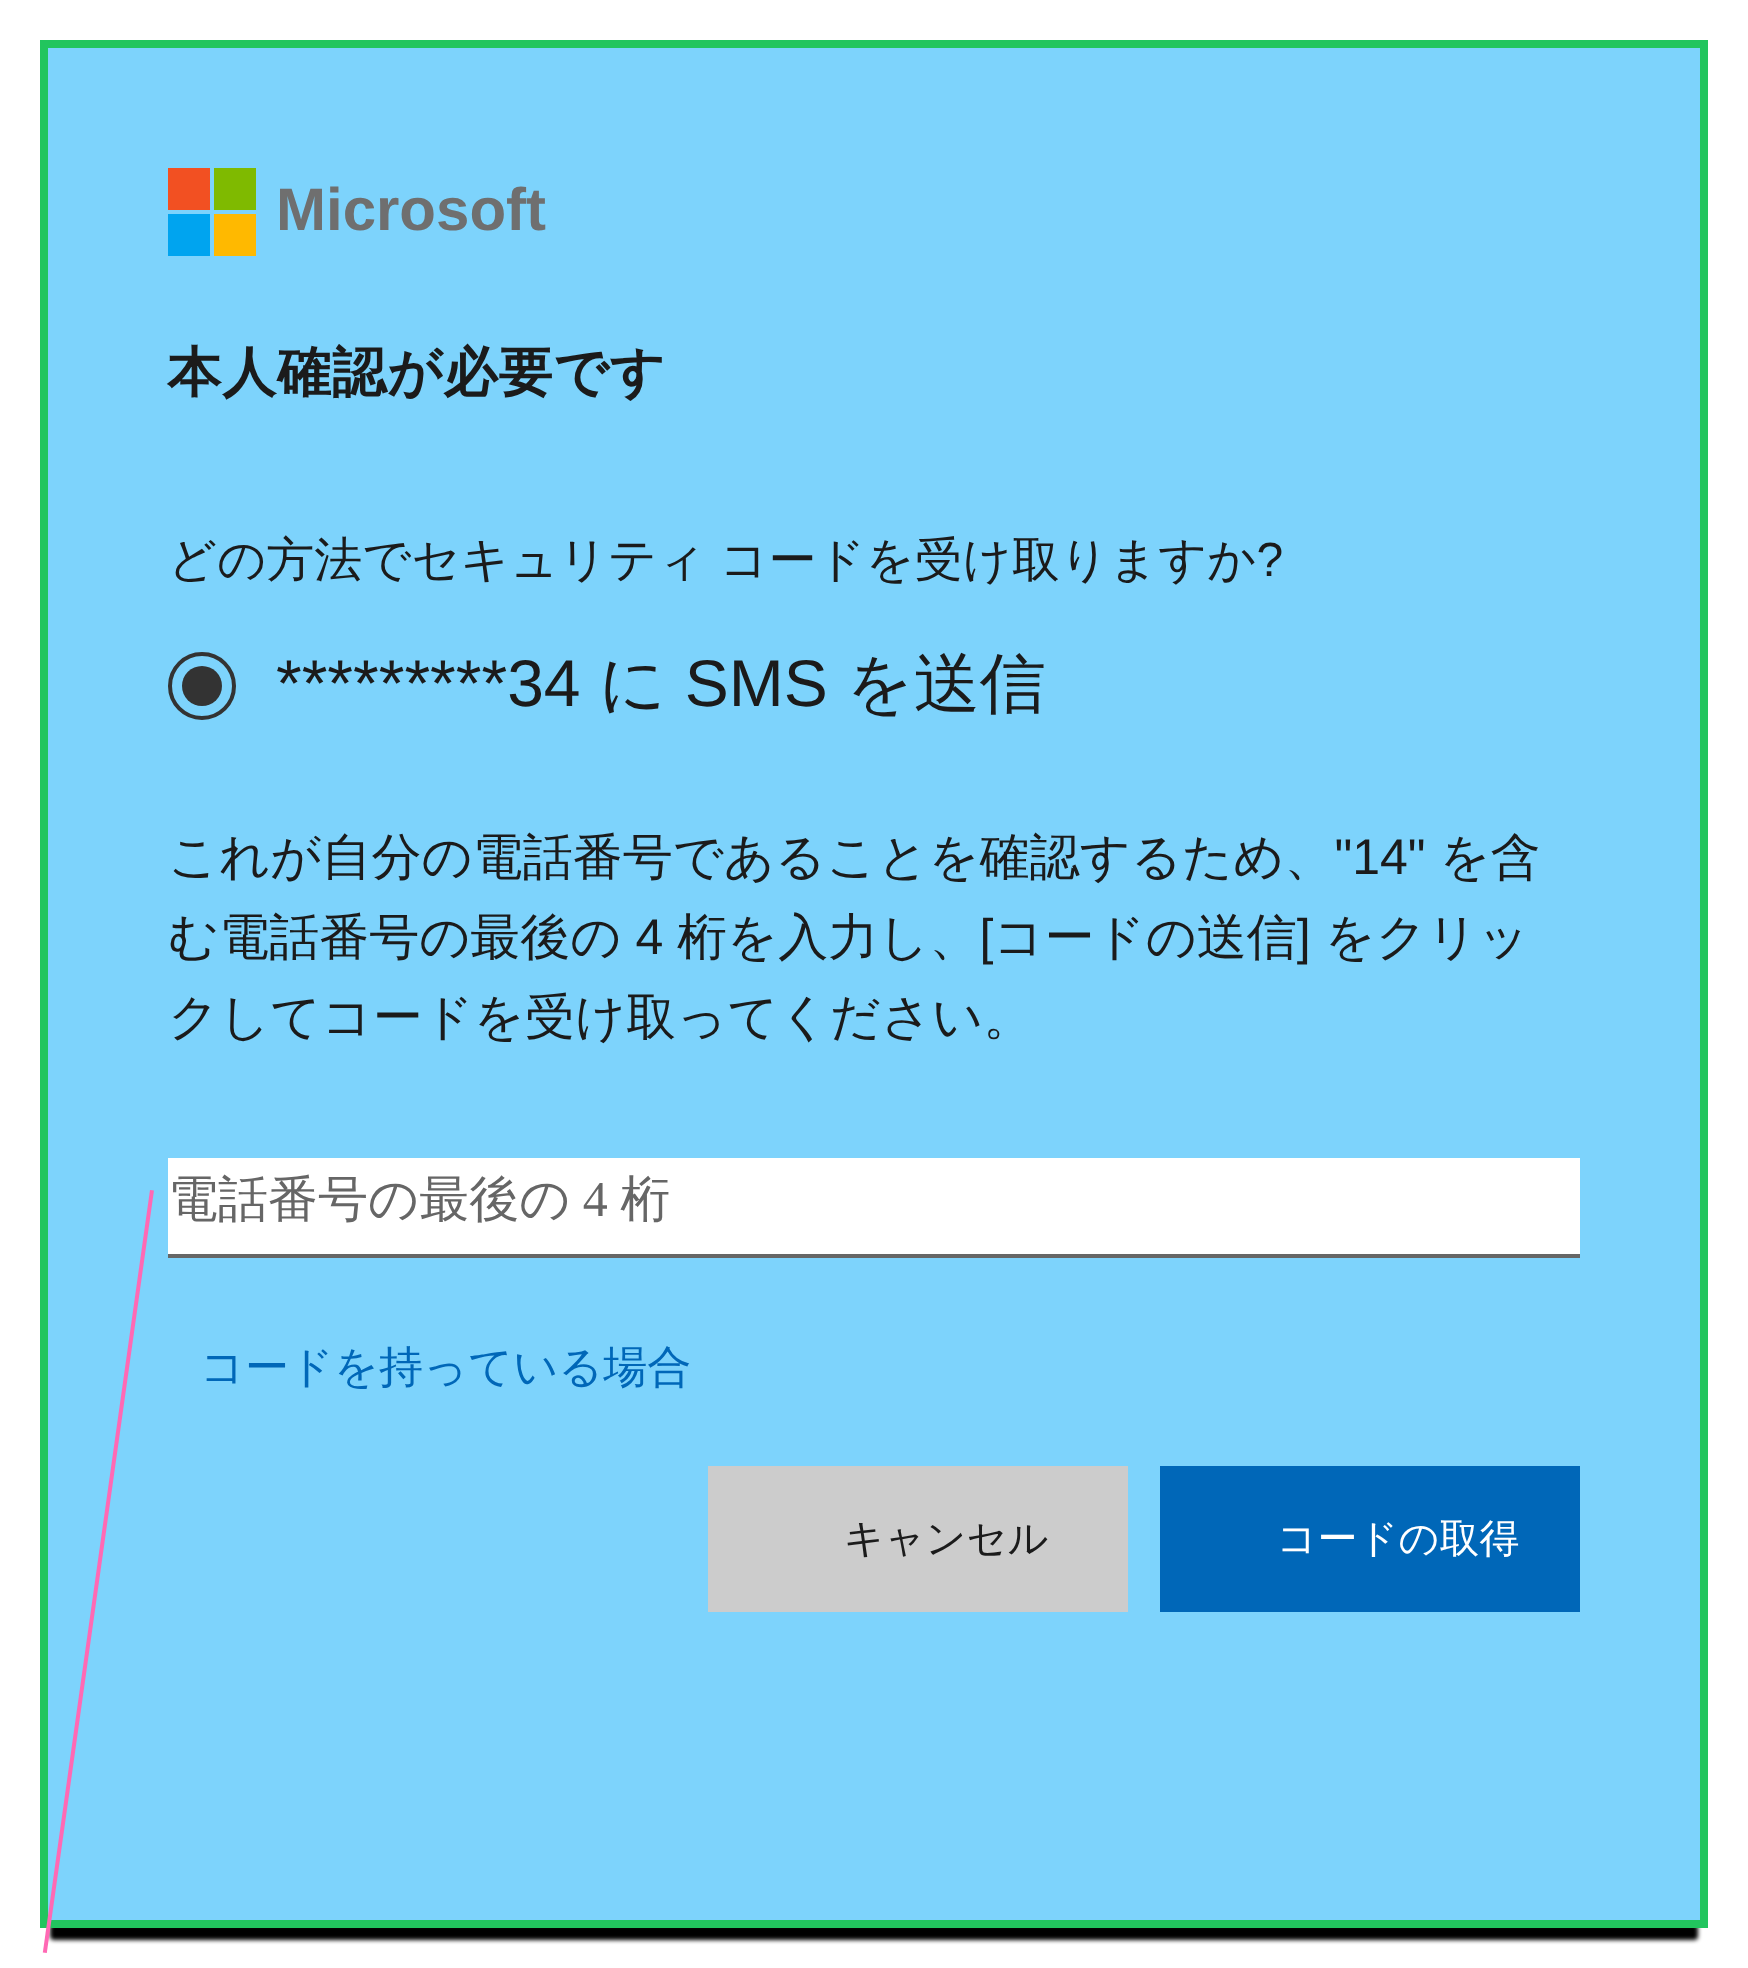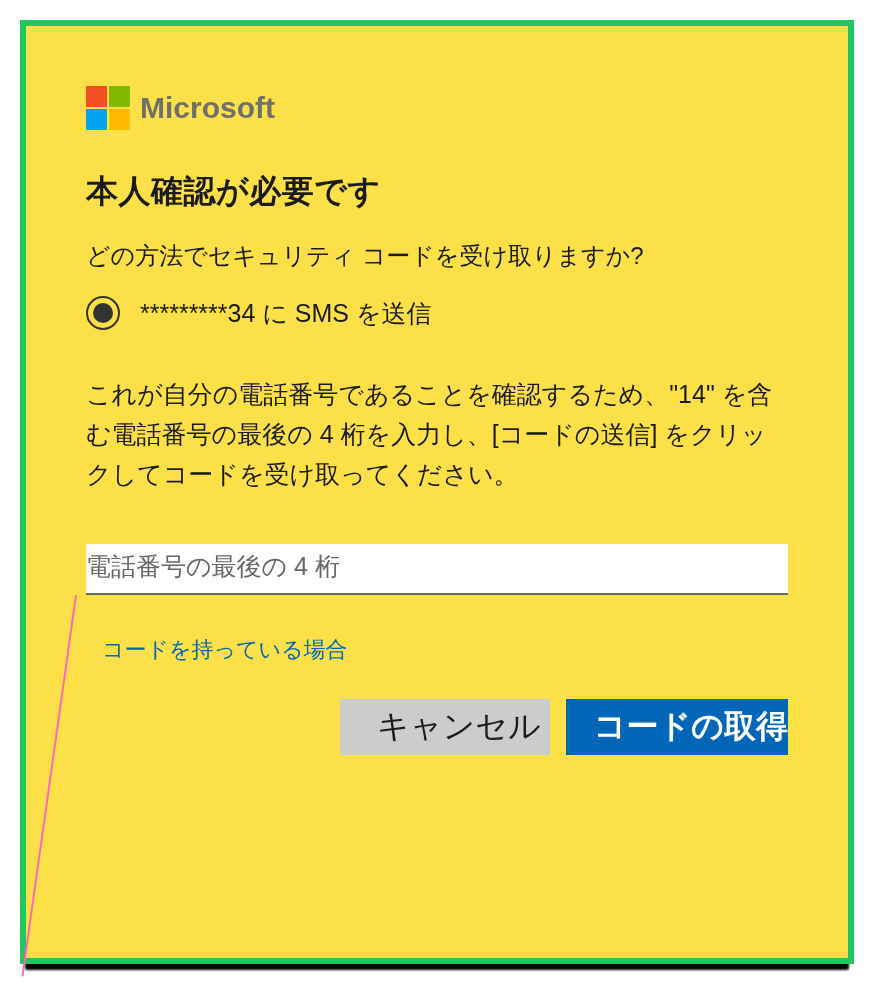--- a/index.html
+++ b/index.html
@@ -13,22 +13,22 @@
       width: 874px;
       height: 984px;
       position: relative;
     }
     .card {
       position: absolute;
       top: 20px;
       left: 20px;
       right: 20px;
       bottom: 20px;
-      border: 6px solid #22c55e;
-      background: #fde047;
+      border: 4px solid #22c55e;
+      background: #7dd3fc;
       padding: 60px;
     }
     .logo-row {
       display: flex;
       align-items: center;
       gap: 10px;
       margin-bottom: 40px;
     }
     .ms-logo {
       width: 44px;
@@ -41,24 +41,24 @@
     .ms-logo .sq1 { background: #f25022; }
     .ms-logo .sq2 { background: #7fba00; }
     .ms-logo .sq3 { background: #00a4ef; }
     .ms-logo .sq4 { background: #ffb900; }
     .ms-text {
       font-size: 30px;
       color: #6f6f6f;
       font-weight: 600;
     }
     .title {
-      font-size: 32px;
+      font-size: 27px;
       font-weight: 700;
       color: #1b1b1b;
-      margin-bottom: 26px;
+      margin-bottom: 60px;
       letter-spacing: 0.5px;
     }
     .subtitle {
       font-size: 24px;
       color: #1b1b1b;
       margin-bottom: 24px;
     }
     .radio-option {
       display: flex;
       align-items: center;
@@ -76,31 +76,32 @@
       justify-content: center;
       flex-shrink: 0;
     }
     .radio-inner {
       width: 20px;
       height: 20px;
       background: #333;
       border-radius: 50%;
     }
     .radio-label {
-      font-size: 25px;
+      font-size: 33px;
       color: #1b1b1b;
     }
     .instructions {
       font-size: 25px;
       color: #1b1b1b;
       line-height: 1.6;
       margin-bottom: 50px;
     }
     .input-wrapper {
       margin-bottom: 40px;
+      font-family: Liberation Serif, serif;
     }
     .phone-input {
       width: 100%;
       border: none;
       border-bottom: 2px solid #666;
       font-size: 25px;
       padding: 8px 0 12px 0;
       outline: none;
       font-family: inherit;
       color: #1b1b1b;
@@ -118,38 +119,37 @@
       margin-left: 16px;
     }
     .button-row {
       display: flex;
       justify-content: flex-end;
       gap: 16px;
       margin-top: 20px;
     }
     .btn {
       min-width: 210px;
-      height: 56px;
-      font-size: 32px;
+      height: 73px;
+      font-size: 20px;
       border: none;
       cursor: pointer;
       font-family: inherit;
       display: flex;
       align-items: center;
       justify-content: center;
       padding-left: 28px;
     }
     .btn-secondary {
       background: #cccccc;
       color: #1b1b1b;
     }
     .btn-primary {
       background: #0067b8;
       color: #fff;
-      font-weight: bold;
     }
     .pointer-line {
       position: absolute;
       left: 75px;
       top: 595px;
       width: 2px;
       height: 385px;
       background: #ff69b4;
       transform-origin: top left;
       transform: rotate(8deg);

